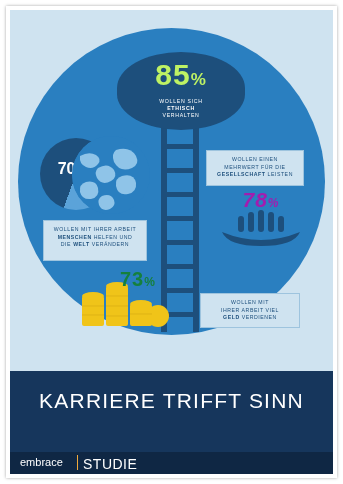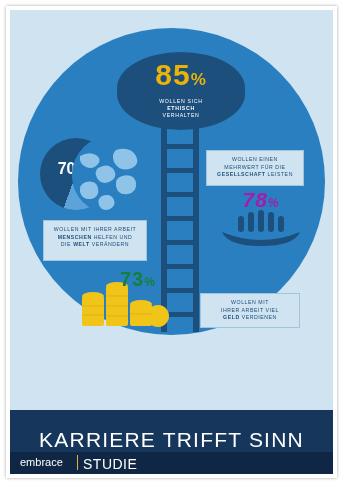--- a/index.html
+++ b/index.html
@@ -13,21 +13,21 @@
 
   
   .ladder{position:absolute;left:148px;top:92px;width:44px;height:230px;}
   .rail{position:absolute;top:0;width:6px;height:230px;background:#1d4f7c;}
   .rail.l{left:3px;}
   .rail.r{right:3px;}
   .rung{position:absolute;left:3px;width:38px;height:5px;background:#1d4f7c;}
 
   
   .topbubble{position:absolute;left:107px;top:42px;width:128px;height:78px;border-radius:50%/46%;background:#1d4f7c;text-align:center;}
-  .topbubble .bignum{color:#eab308;font-size:30px;font-weight:bold;letter-spacing:1px;margin-top:8px;line-height:30px;}
+  .topbubble .bignum{color:#bef264;font-size:30px;font-weight:bold;letter-spacing:1px;margin-top:8px;line-height:30px;}
   .topbubble .bignum .pct{font-size:17px;font-weight:bold;}
   .topbubble .cap{color:#ffffff;font-size:5.2px;line-height:7px;letter-spacing:.7px;margin-top:3px;}
   .cap b{font-weight:bold;}
 
   
   .pie{position:absolute;left:30px;top:128px;width:72px;height:72px;border-radius:50%;
        background:conic-gradient(from 200deg,#1d4f7c 0deg 216deg,#5ba3d9 216deg 360deg);}
   .pie .lbl{position:absolute;left:6px;top:22px;width:50px;text-align:center;color:#ffffff;font-size:16px;font-weight:bold;}
   .pie .lbl .pct{font-size:10px;}
 
@@ -47,21 +47,21 @@
   .hands{position:absolute;left:210px;top:178px;width:82px;height:62px;}
   .num78{position:absolute;left:210px;top:178px;width:82px;text-align:center;color:#a21caf;font-size:21px;font-weight:bold;letter-spacing:1px;font-style:italic;}
   .num78 .pct{font-size:12px;}
 
   
   .coins{position:absolute;left:68px;top:256px;width:96px;height:66px;}
   .num73{position:absolute;left:110px;top:258px;color:#15803d;font-size:20px;font-weight:bold;letter-spacing:1px;}
   .num73 .pct{font-size:12px;}
 
   
-  .bottombar{position:absolute;left:0;bottom:0;width:323px;height:64px;background:#16365c;}
+  .bottombar{position:absolute;left:0;bottom:0;width:323px;height:103px;background:#16365c;}
   .title{position:absolute;left:0;top:18px;width:323px;text-align:center;color:#ffffff;font-size:21px;letter-spacing:1.2px;}
   .brandbar{position:absolute;left:0;bottom:0;width:323px;height:22px;background:#0f2744;text-decoration:underline;}
   .brand{position:absolute;left:10px;top:4px;color:#ffffff;font-size:11px;}
   .brandsep{position:absolute;left:67px;top:3px;width:1px;height:15px;background:#f0a93b;}
   .brand2{position:absolute;left:73px;top:4px;color:#ffffff;font-size:14px;letter-spacing:.5px;}
 </style>
 </head>
 <body>
 
 <div id="poster">

